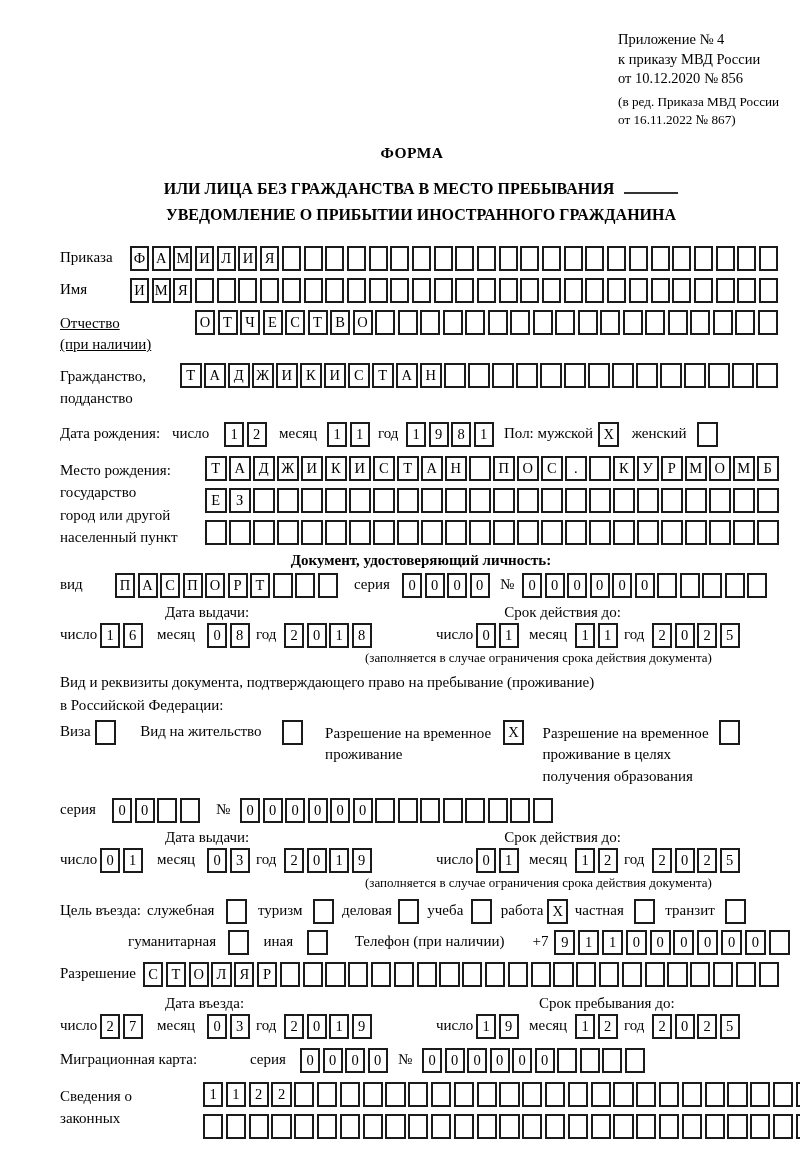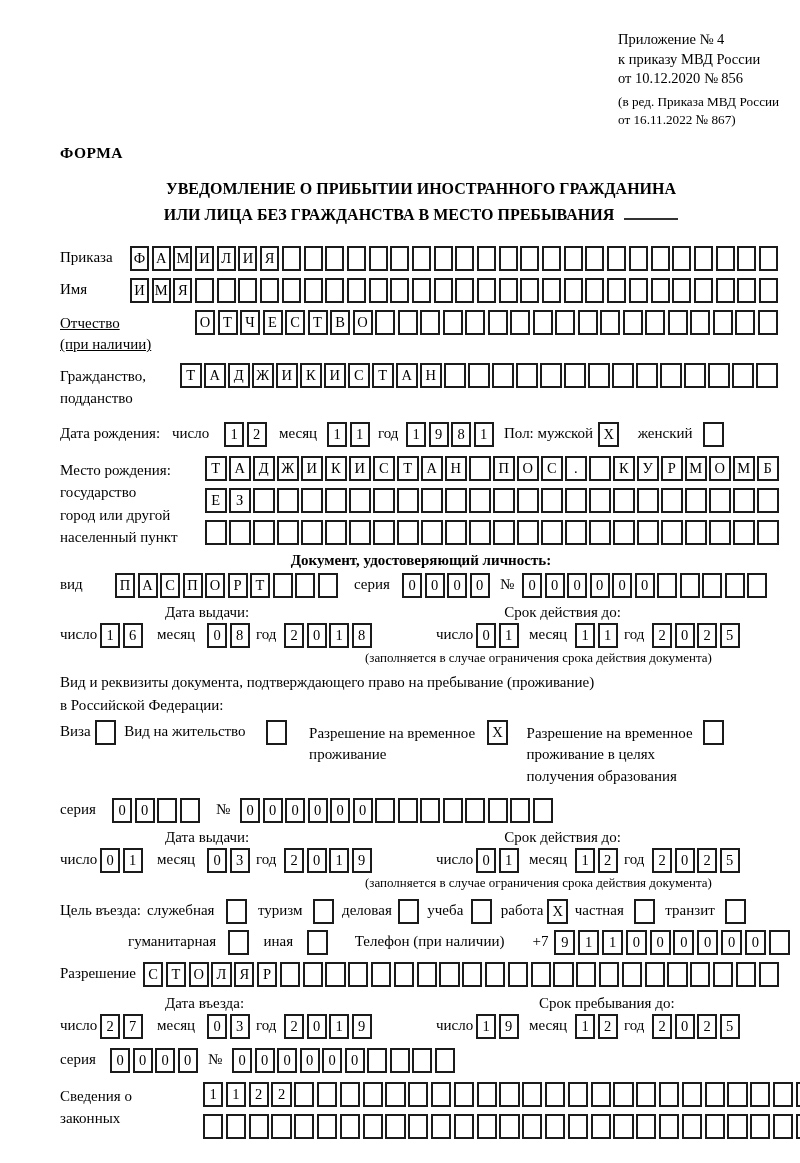--- a/index.html
+++ b/index.html
@@ -3,21 +3,21 @@
 <meta charset="utf-8">
 <style>
   html,body{margin:0;padding:0;background:#fff;}
   body{width:800px;height:1163px;overflow:hidden;color:#000;
        font-family:"Liberation Serif","DejaVu Serif",serif;font-size:15px;}
   .page{box-sizing:border-box;width:800px;height:1163px;padding:30px 18px 0 60px;}
 
   
   .hdr{margin-left:558px;font-size:14.5px;line-height:1.35;}
   .hdr .amend{font-size:13.2px;margin-top:4px;line-height:1.35;}
-  .forma{text-align:left;font-weight:bold;font-size:15.5px;margin:16px 18px 0 0;letter-spacing:.5px;}
+  .forma{text-align:center;font-weight:bold;font-size:15.5px;margin:16px 18px 0 0;letter-spacing:.5px;}
 
   
   .title{text-align:center;font-weight:bold;font-size:16px;margin-top:14px;line-height:1.6;}
   .blank-line{display:inline-block;width:54px;border-bottom:2.5px solid #333;height:14px;margin-left:10px;}
   .sec-head{font-weight:bold;font-size:15.2px;margin-top:24px;white-space:nowrap;}
 
   
   .row{display:flex;align-items:flex-start;margin-top:7px;}
   .lbl{flex:none;padding-top:3px;}
   .lbl2{line-height:1.45;}
@@ -53,22 +53,22 @@
     <div>к приказу МВД России</div>
     <div>от 10.12.2020 № 856</div>
     <div class="amend">
       <div>(в ред. Приказа МВД России</div>
       <div>от 16.11.2022 № 867)</div>
     </div>
   </div>
   <div class="forma">ФОРМА</div>
 
   <div class="title">
+    <div><span>ИЛИ ЛИЦА БЕЗ ГРАЖДАНСТВА В МЕСТО ПРЕБЫВАНИЯ</span><span class="blank-line"></span></div>
     <div>УВЕДОМЛЕНИЕ О ПРИБЫТИИ ИНОСТРАННОГО ГРАЖДАНИНА</div>
-    <div><span>ИЛИ ЛИЦА БЕЗ ГРАЖДАНСТВА В МЕСТО ПРЕБЫВАНИЯ</span><span class="blank-line"></span></div>
   </div>
 
 
   <div class="row" style="margin-top:18px;">
     <span class="lbl" style="width:70px;">Приказа</span>
     <span class="cells cells-30">
         <span class="cell">Ф</span>
         <span class="cell">А</span>
         <span class="cell">М</span>
         <span class="cell">И</span>
@@ -222,21 +222,21 @@
     <span class="cells">
         <span class="cell">1</span>
         <span class="cell">9</span>
         <span class="cell">8</span>
         <span class="cell">1</span>
       </span>
     <span class="lbl" style="margin-left:8px;"><span>Пол:</span>&nbsp;<span>мужской</span></span>
     <span class="cells cb" style="margin-left:5px;">
         <span class="cell">X</span>
       </span>
-    <span class="lbl" style="margin-left:16px;">женский</span>
+    <span class="lbl" style="margin-left:10px;">женский</span>
     <span class="cells cb" style="margin-left:10px;">
         <span class="cell"></span>
       </span>
   </div>
 
   <div class="row" style="margin-top:9px;">
     <span class="lbl stack" style="width:145px;">
       <div>Место рождения:</div>
       <div>государство</div>
       <div>город или другой</div>
@@ -408,21 +408,21 @@
   <div style="margin-top:8px;">Вид и реквизиты документа, подтверждающего право на пребывание (проживание)</div>
   <div style="margin-top:6px;">в Российской Федерации:</div>
 
   <div class="row" style="margin-top:6px;">
     <span class="opt">
       <span class="txt">Виза</span>
       <span class="cells cb" style="margin-left:4px;">
           <span class="cell"></span>
         </span>
     </span>
-    <span class="opt" style="margin-left:6px;">
+    <span class="opt" style="margin-left:22px;">
       <span class="txt">Вид на жительство</span>
       <span class="cells cb" style="margin-left:20px;">
           <span class="cell"></span>
         </span>
     </span>
     <span class="opt" style="margin-left:20px;">
       <span class="multiline">
         <div>Разрешение на временное</div>
         <div>проживание</div>
       </span>
@@ -637,20 +637,21 @@
     <span class="dlbl" style="margin-left:4px;width:28px;">год</span>
     <span class="cells">
         <span class="cell">2</span>
         <span class="cell">0</span>
         <span class="cell">2</span>
         <span class="cell">5</span>
       </span>
   </div>
 
   <div class="row" style="margin-top:9px;">
+    <span class="lbl" style="width:190px;">Миграционная карта:</span>
     <span class="lbl" style="width:50px;">серия</span>
     <span class="cells">
         <span class="cell">0</span>
         <span class="cell">0</span>
         <span class="cell">0</span>
         <span class="cell">0</span>
       </span>
     <span class="lbl" style="margin-left:8px;width:24px;">№</span>
     <span class="cells">
         <span class="cell">0</span>

